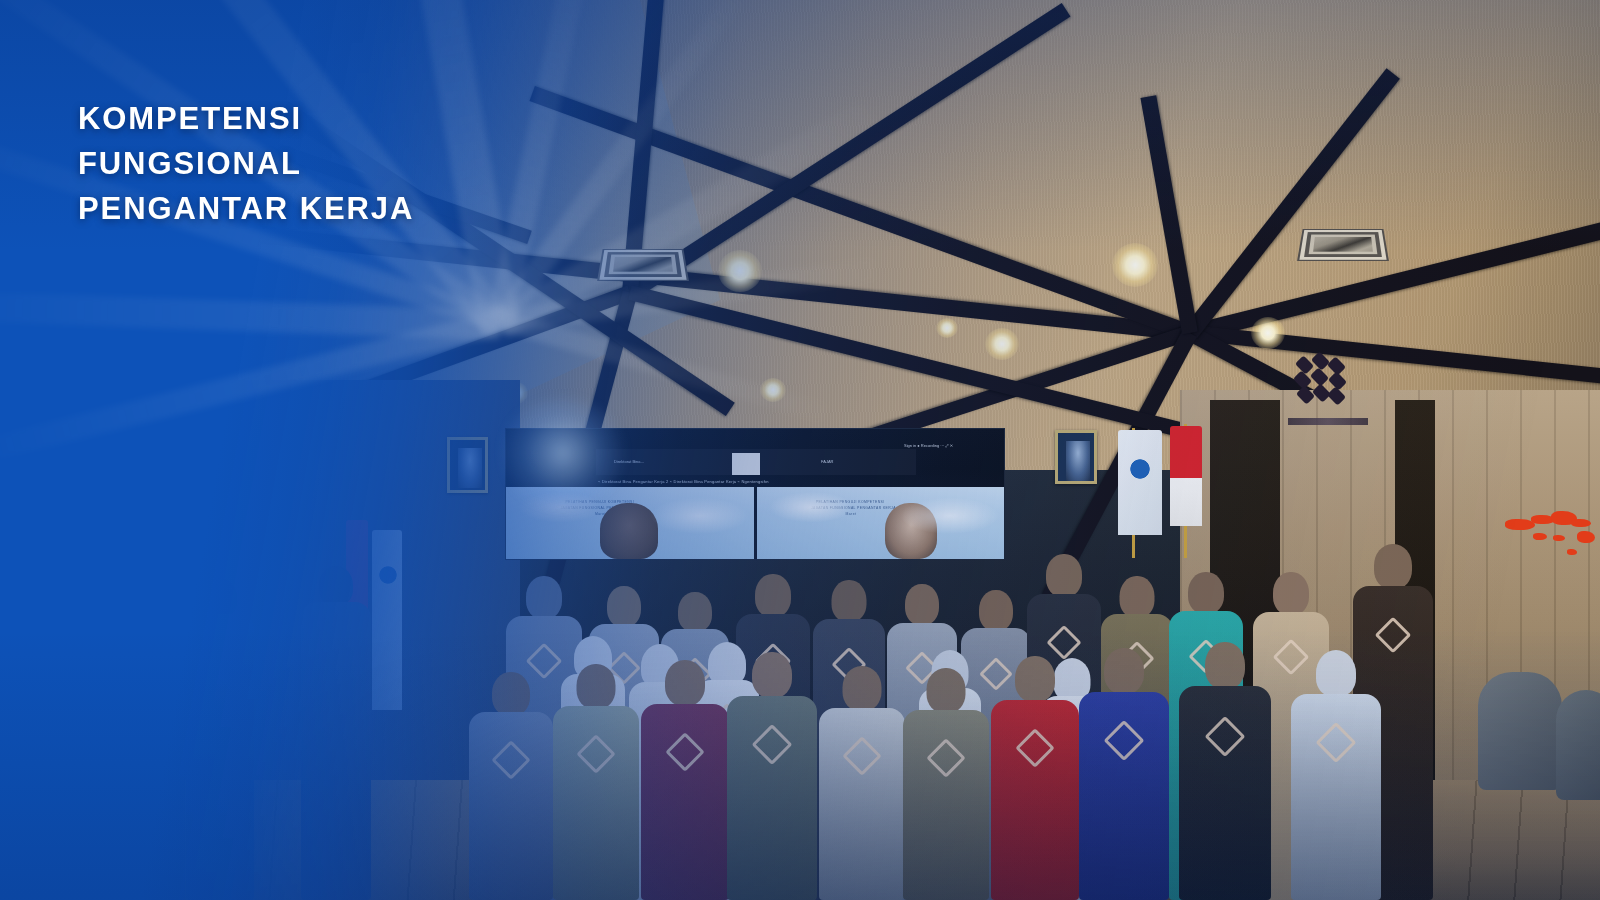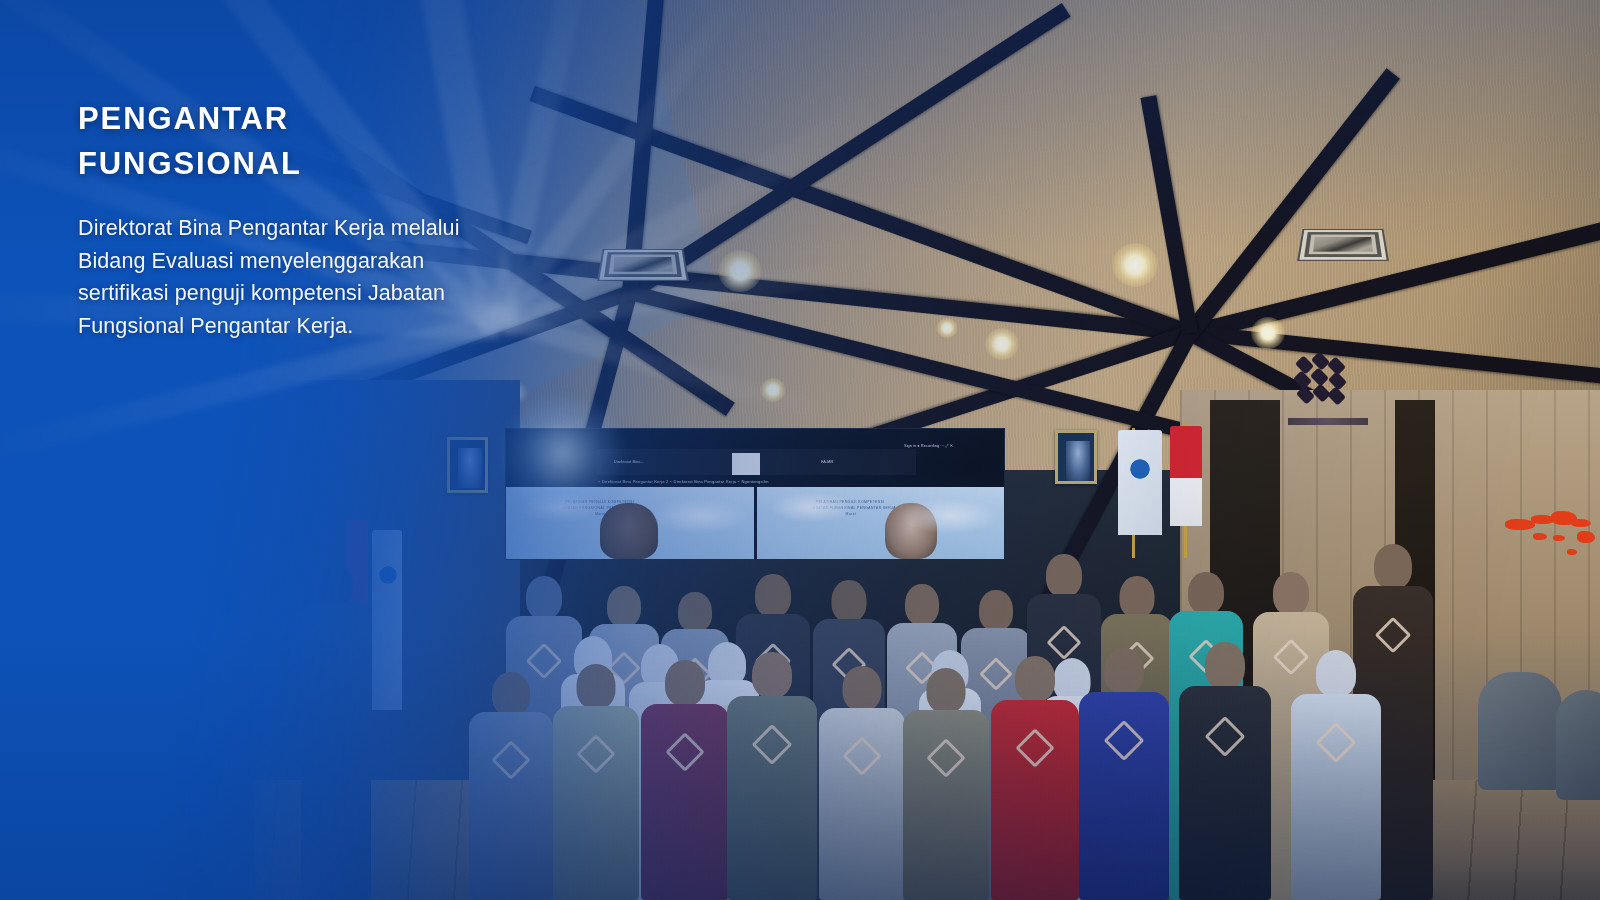--- a/index.html
+++ b/index.html
@@ -531,21 +531,21 @@
     <div class="ray" style="width:400px;transform:rotate(-54deg);height:22px;"></div>
     <div class="ray" style="width:430px;transform:rotate(-30deg);height:30px;"></div>
     <div class="ray" style="width:380px;transform:rotate(-8deg);height:24px;"></div>
     <div class="ray" style="width:340px;transform:rotate(16deg);height:20px;"></div>
   </div>
   <div class="ray-glow"></div>
 
   <div class="content">
 
     <h1 class="headline">
-      <span class="hl-line">PENGANTAR</span>
+      <span class="hl-line">KOMPETENSI</span>
       <span class="hl-line">FUNGSIONAL</span>
+      <span class="hl-line">PENGANTAR KERJA</span>
     </h1>
 
-    <p class="para p1">Direktorat Bina Pengantar Kerja melalui Bidang Evaluasi menyelenggarakan sertifikasi penguji kompetensi Jabatan Fungsional Pengantar Kerja.</p>
 
   </div>
 
 </div>
 
 </body></html>

